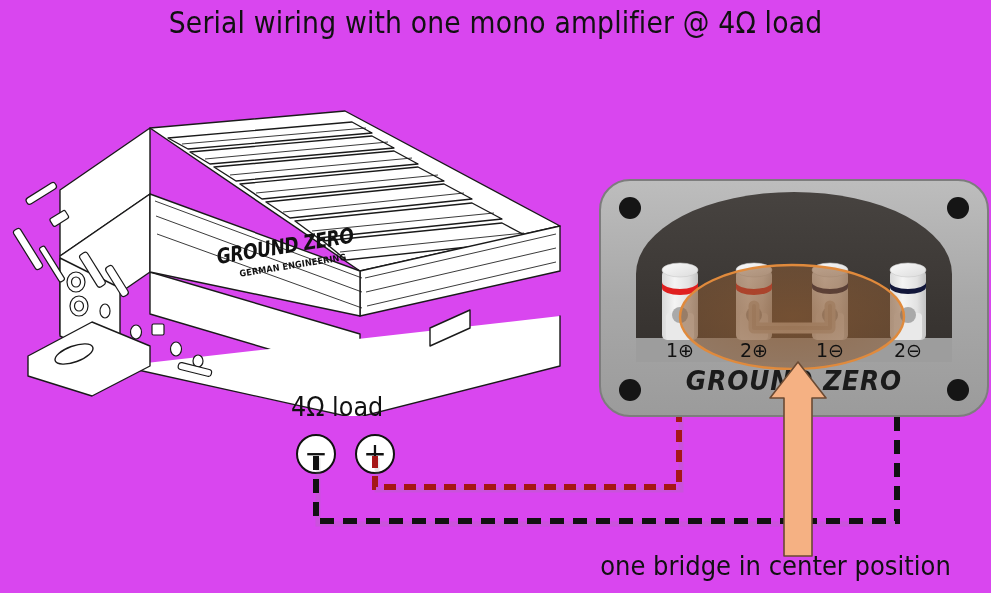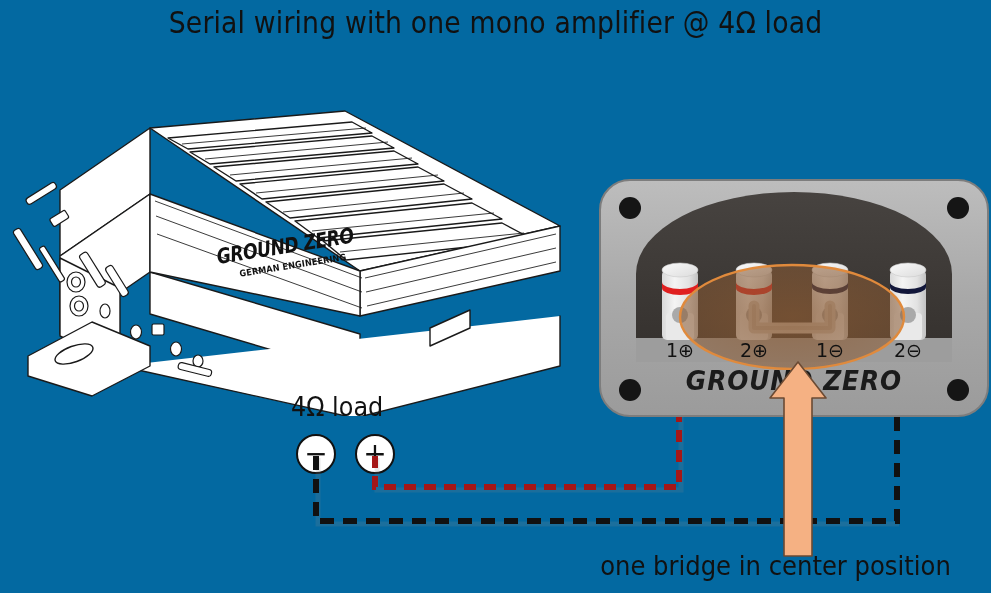--- a/index.html
+++ b/index.html
@@ -2,21 +2,21 @@
 <html><head>
 <meta charset="utf-8">
 <style>
   * { box-sizing: border-box; margin: 0; padding: 0; }
   html, body {
     width: 991px; height: 593px;
     background: #ffffff;
     font-family: "Liberation Sans", sans-serif;
     overflow: hidden;
   }
-  #stage { position: relative; width: 991px; height: 593px; background:#0369a1; }
+  #stage { position: relative; width: 991px; height: 593px; background:#d946ef; }
 
   
   .title {
     position: absolute;
     left: 0; top: 4px; width: 991px;
     text-align: center;
     font-family: "DejaVu Sans", sans-serif;
     font-size: 31px;
     font-weight: 400;
     color: #111;

